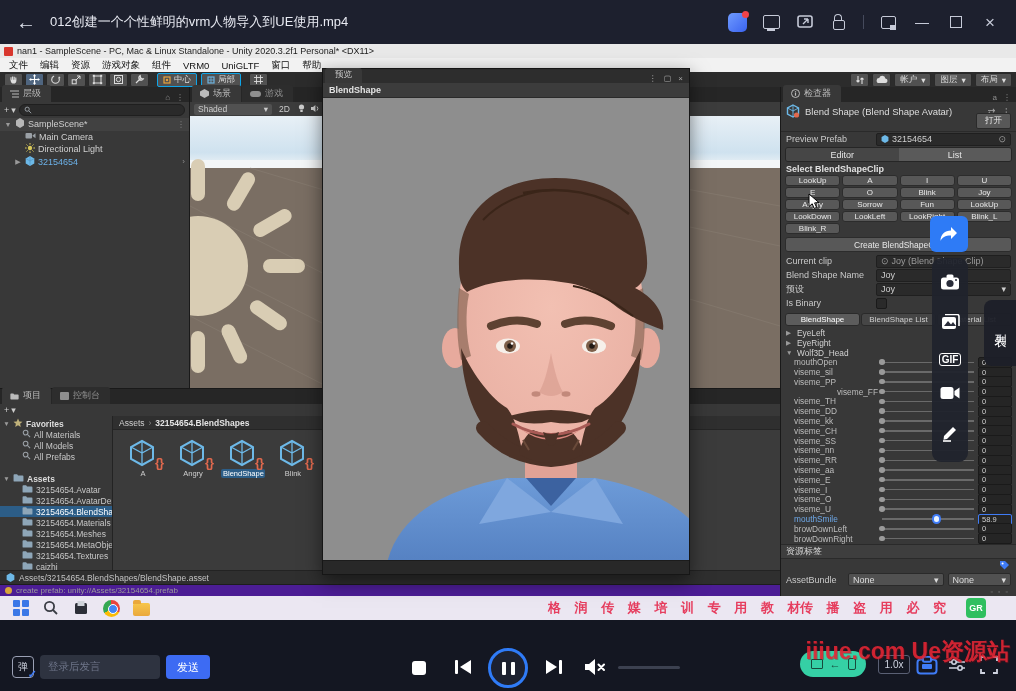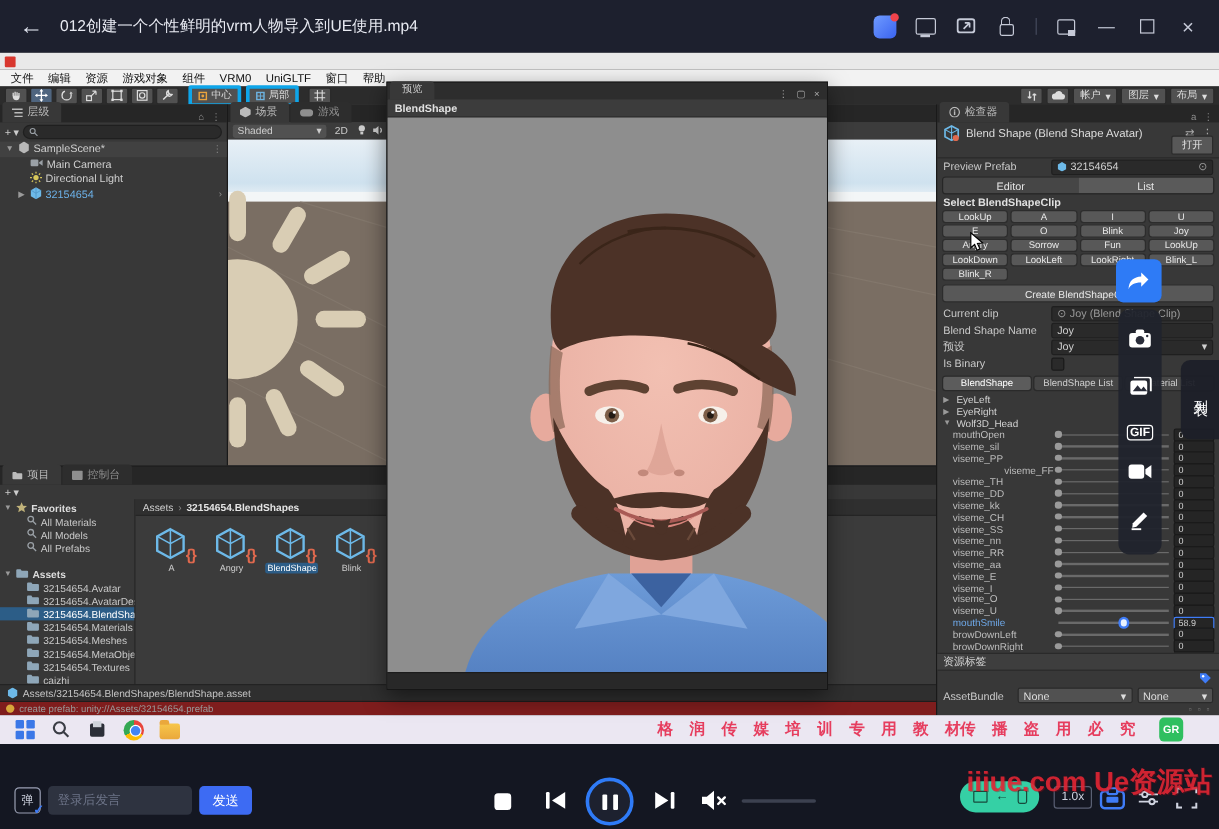--- a/index.html
+++ b/index.html
@@ -31,21 +31,21 @@
   .u-logo{width:9px;height:9px;background:#d8372e;border-radius:1px;flex:none;}
   .u-menu{position:absolute;left:0;top:14px;width:1016px;height:14px;background:#f2f2f2;color:#111;
           font-size:9.5px;display:flex;align-items:center;gap:2px;padding:0 4px;box-sizing:border-box;}
   .menu-item{padding:0 5px;}
   
   .u-tool{position:absolute;left:0;top:28px;width:1016px;height:15px;background:#2c2c2c;display:flex;align-items:center;
           gap:2px;padding:0 4px;box-sizing:border-box;}
   .tool-btn{width:17px;height:12px;background:#515151;border:1px solid #2a2a2a;border-radius:2px;display:flex;align-items:center;justify-content:center;}
   .tool-btn.on{background:#4f657f;}
   .tool-btn svg{display:block;}
-  .pill-btn{height:12px;background:#515151;border:3px solid #0ea5e9;border-radius:2px;color:#ddd;font-size:8.5px;
+  .pill-btn{height:12px;background:#515151;border:1px solid #0ea5e9;border-radius:2px;color:#ddd;font-size:8.5px;
             display:flex;align-items:center;gap:3px;padding:0 5px;margin-left:6px;}
   .acct{margin-left:auto;display:flex;gap:3px;align-items:center;}
   .acct .dd{height:12px;background:#515151;border:1px solid #2a2a2a;border-radius:2px;color:#ddd;font-size:8.5px;
             display:flex;align-items:center;gap:4px;padding:0 5px;text-align:right;}
   
   .u-editor{position:absolute;left:0;top:43px;width:1016px;height:509px;background:#242424;}
   .ptabs{height:15px;background:#262626;display:flex;align-items:flex-end;gap:1px;padding-left:2px;font-size:9px;color:#bbb;}
   .ptab{background:#383838;border-radius:3px 3px 0 0;padding:2px 10px 2px 8px;display:flex;gap:4px;align-items:center;}
   .ptab.off{background:#2d2d2d;color:#8f8f8f;}
   .ptabs .icoR{margin-left:auto;padding-right:5px;color:#8f8f8f;font-size:8px;display:flex;gap:6px;}
@@ -75,21 +75,21 @@
   .pgrid-wrap{flex:1;position:relative;background:#3b3b3b;}
   .crumb{height:13px;background:#2f2f2f;display:flex;align-items:center;gap:4px;font-size:8.5px;color:#cfcfcf;padding:0 6px;border-bottom:1px solid #252525;}
   .tiles{display:flex;flex-wrap:wrap;gap:8px 10px;padding:8px 10px;}
   .tile{width:40px;display:flex;flex-direction:column;align-items:center;gap:1px;}
   .tile .lab{font-size:7.5px;color:#cfcfcf;padding:0 2px;border-radius:2px;max-width:40px;overflow:hidden;white-space:nowrap;}
   .tile.sel .lab{background:#2c5d87;color:#fff;}
   .cubewrap{position:relative;width:32px;height:30px;}
   .braces{position:absolute;right:-4px;bottom:-2px;color:#e0694e;font-weight:bold;font-size:13px;letter-spacing:-1px;}
   .pathbar{position:absolute;left:0;bottom:0;width:780px;height:14px;background:#2f2f2f;border-top:1px solid #232323;
            display:flex;align-items:center;gap:4px;font-size:8.5px;color:#c4c4c4;padding:0 6px;box-sizing:border-box;}
-  .u-status{position:absolute;left:0;bottom:0;width:780px;height:12px;background:#7f1d1d;border-top:1px solid #1d1d1d;
+  .u-status{position:absolute;left:0;bottom:0;width:780px;height:12px;background:#4c1d95;border-top:1px solid #1d1d1d;
             display:flex;align-items:center;gap:4px;font-size:8px;color:#9a9a9a;padding:0 5px;box-sizing:border-box;}
   .warn-dot{width:7px;height:7px;border-radius:50%;background:#d8a63a;flex:none;}
   
   .inspector{position:absolute;right:0;top:0;width:236px;height:509px;background:#383838;border-left:1px solid #191919;
              box-sizing:border-box;display:flex;flex-direction:column;font-size:9px;}
   .insp-head{height:30px;border-bottom:1px solid #2a2a2a;padding:2px 5px;box-sizing:border-box;position:relative;}
   .insp-title{display:flex;align-items:center;gap:5px;color:#ddd;font-size:9.5px;}
   .cubeico{width:14px;height:14px;position:relative;flex:none;}
   .openbtn{position:absolute;right:5px;bottom:2px;background:#585858;border:1px solid #2a2a2a;border-radius:2px;color:#e8e8e8;font-size:8.5px;padding:1px 8px;}
   .irow{height:14px;display:flex;align-items:center;padding:0 5px;gap:4px;}
@@ -215,20 +215,21 @@
           <span class="maxbox"></span>
         </span>
       <span class="tb-ic winglyph" style="font-size:17px">×</span>
     </div>
   </header>
 
   <div class="video">
 
     <div class="u-title">
       <span class="u-logo"></span>
+      <span>nan1 - SampleScene - PC, Mac &amp; Linux Standalone - Unity 2020.3.2f1 Personal* &lt;DX11&gt;</span>
     </div>
 
     <div class="u-menu" id="menubar">
         <span class="menu-item">文件</span>
         <span class="menu-item">编辑</span>
         <span class="menu-item">资源</span>
         <span class="menu-item">游戏对象</span>
         <span class="menu-item">组件</span>
         <span class="menu-item">VRM0</span>
         <span class="menu-item">UniGLTF</span>

